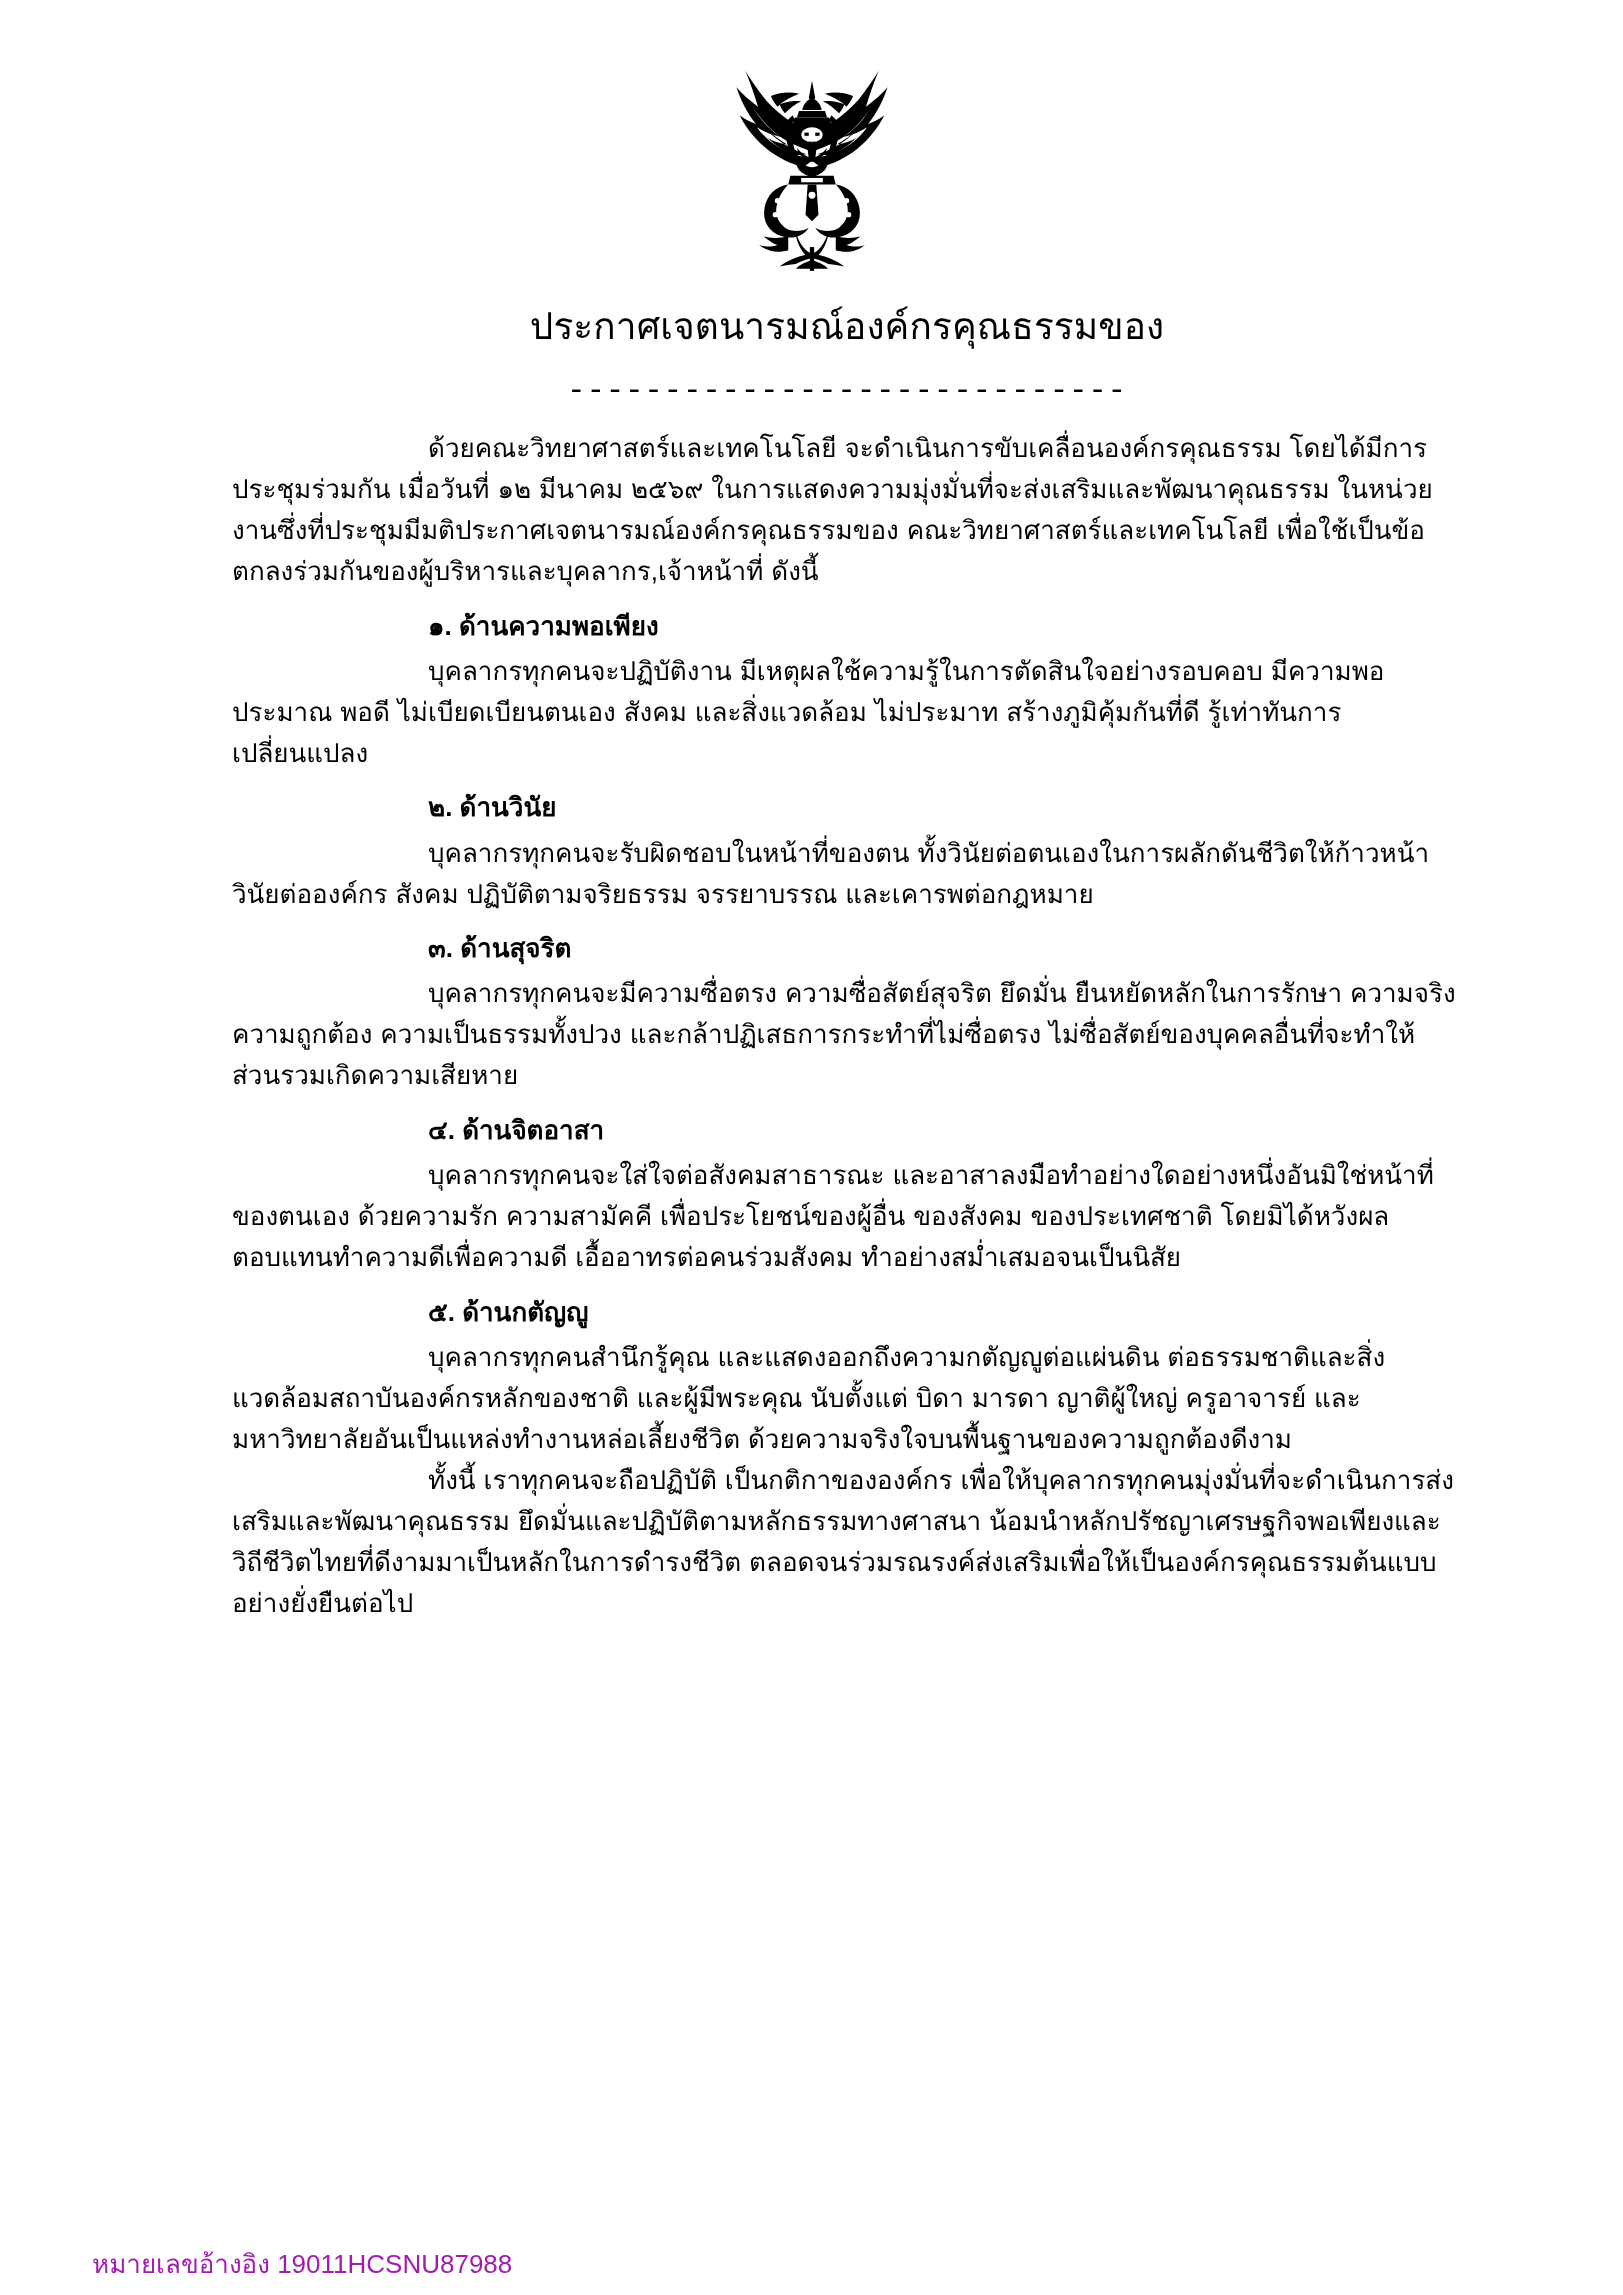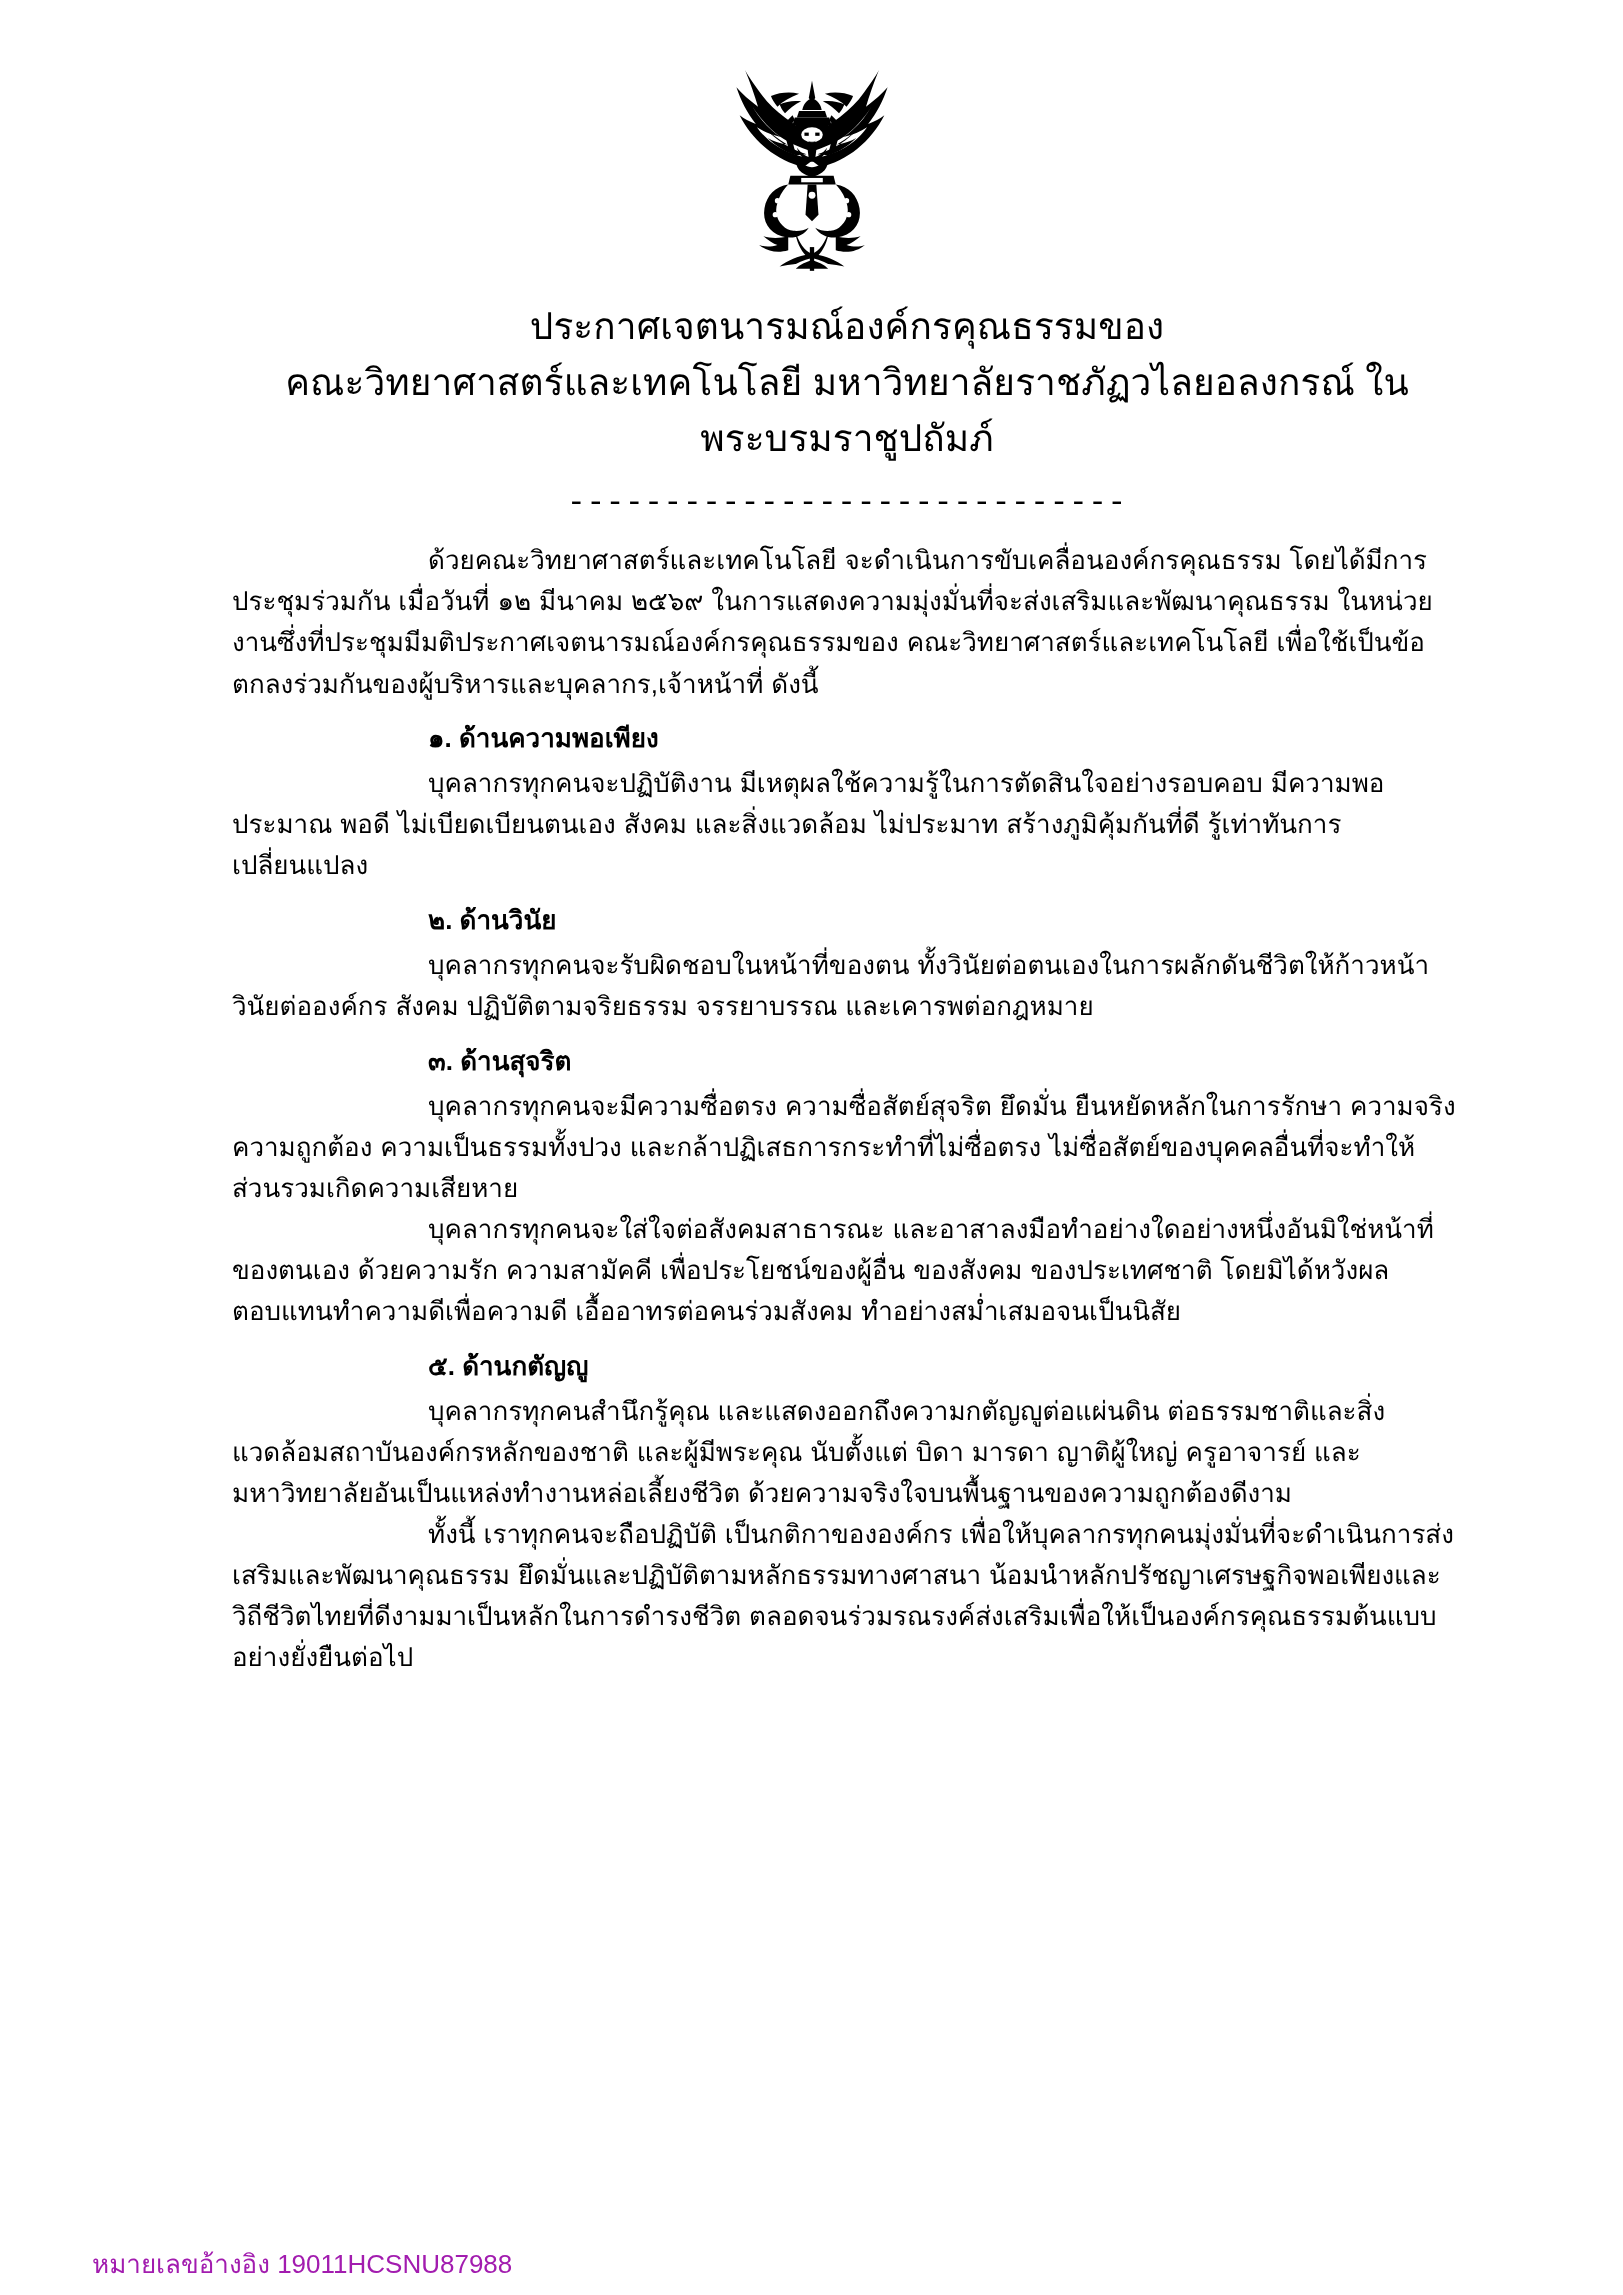--- a/index.html
+++ b/index.html
@@ -179,36 +179,36 @@
         <path d="M100 188 C94 190 89 192 85 196 L115 196 C111 192 106 190 100 188 Z"></path>
         <path d="M98 176 L102 176 L102 198 L98 198 Z"></path>
       </g>
     </svg>
   </div>
 
   <div class="doc">
 
     <div class="title-block">
       <span class="title-line">ประกาศเจตนารมณ์องค์กรคุณธรรมของ</span>
-      <span class="title-line">คณะวิทยาศาสตร์และเทคโนโลยี มหาวิทยาลัยราชภัฏวไลยอลงกรณ์ ในพระบรมราชูปถัมภ์</span>
     </div>
 
     <div class="rule-dashes">-----------------------------</div>
 
     <p class="para indent-big">ด้วยคณะวิทยาศาสตร์และเทคโนโลยี จะดำเนินการขับเคลื่อนองค์กรคุณธรรม โดยได้มีการประชุมร่วมกัน  เมื่อวันที่ ๑๒ มีนาคม ๒๕๖๙ ในการแสดงความมุ่งมั่นที่จะส่งเสริมและพัฒนาคุณธรรม ในหน่วยงานซึ่งที่ประชุมมีมติประกาศเจตนารมณ์องค์กรคุณธรรมของ คณะวิทยาศาสตร์และเทคโนโลยี เพื่อใช้เป็นข้อตกลงร่วมกันของผู้บริหารและบุคลากร,เจ้าหน้าที่ ดังนี้</p>
 
     <h2 class="section-heading">๑. ด้านความพอเพียง</h2>
     <p class="para indent-big">บุคลากรทุกคนจะปฏิบัติงาน มีเหตุผลใช้ความรู้ในการตัดสินใจอย่างรอบคอบ มีความพอประมาณ พอดี ไม่เบียดเบียนตนเอง สังคม และสิ่งแวดล้อม ไม่ประมาท สร้างภูมิคุ้มกันที่ดี รู้เท่าทันการเปลี่ยนแปลง</p>
 
     <h2 class="section-heading">๒. ด้านวินัย</h2>
     <p class="para indent-big">บุคลากรทุกคนจะรับผิดชอบในหน้าที่ของตน ทั้งวินัยต่อตนเองในการผลักดันชีวิตให้ก้าวหน้า วินัยต่อองค์กร สังคม ปฏิบัติตามจริยธรรม จรรยาบรรณ และเคารพต่อกฎหมาย</p>
 
     <h2 class="section-heading">๓. ด้านสุจริต</h2>
     <p class="para indent-big">บุคลากรทุกคนจะมีความซื่อตรง ความซื่อสัตย์สุจริต ยึดมั่น ยืนหยัดหลักในการรักษา ความจริงความถูกต้อง ความเป็นธรรมทั้งปวง และกล้าปฏิเสธการกระทำที่ไม่ซื่อตรง  ไม่ซื่อสัตย์ของบุคคลอื่นที่จะทำให้ส่วนรวมเกิดความเสียหาย</p>
 
+    <h2 class="section-heading">๔. ด้านจิตอาสา</h2>
     <p class="para indent-big">บุคลากรทุกคนจะใส่ใจต่อสังคมสาธารณะ และอาสาลงมือทำอย่างใดอย่างหนึ่งอันมิใช่หน้าที่ของตนเอง ด้วยความรัก ความสามัคคี เพื่อประโยชน์ของผู้อื่น ของสังคม ของประเทศชาติ โดยมิได้หวังผลตอบแทนทำความดีเพื่อความดี เอื้ออาทรต่อคนร่วมสังคม ทำอย่างสม่ำเสมอจนเป็นนิสัย</p>
 
     <h2 class="section-heading">๕. ด้านกตัญญู</h2>
     <p class="para indent-big">บุคลากรทุกคนสำนึกรู้คุณ และแสดงออกถึงความกตัญญูต่อแผ่นดิน ต่อธรรมชาติและสิ่งแวดล้อมสถาบันองค์กรหลักของชาติ และผู้มีพระคุณ นับตั้งแต่ บิดา มารดา ญาติผู้ใหญ่ ครูอาจารย์ และมหาวิทยาลัยอันเป็นแหล่งทำงานหล่อเลี้ยงชีวิต ด้วยความจริงใจบนพื้นฐานของความถูกต้องดีงาม</p>
 
     <p class="para indent-big">ทั้งนี้ เราทุกคนจะถือปฏิบัติ เป็นกติกาขององค์กร เพื่อให้บุคลากรทุกคนมุ่งมั่นที่จะดำเนินการส่งเสริมและพัฒนาคุณธรรม ยึดมั่นและปฏิบัติตามหลักธรรมทางศาสนา น้อมนำหลักปรัชญาเศรษฐกิจพอเพียงและวิถีชีวิตไทยที่ดีงามมาเป็นหลักในการดำรงชีวิต ตลอดจนร่วมรณรงค์ส่งเสริมเพื่อให้เป็นองค์กรคุณธรรมต้นแบบอย่างยั่งยืนต่อไป</p>
 
   </div>
 
   <div class="footer">

